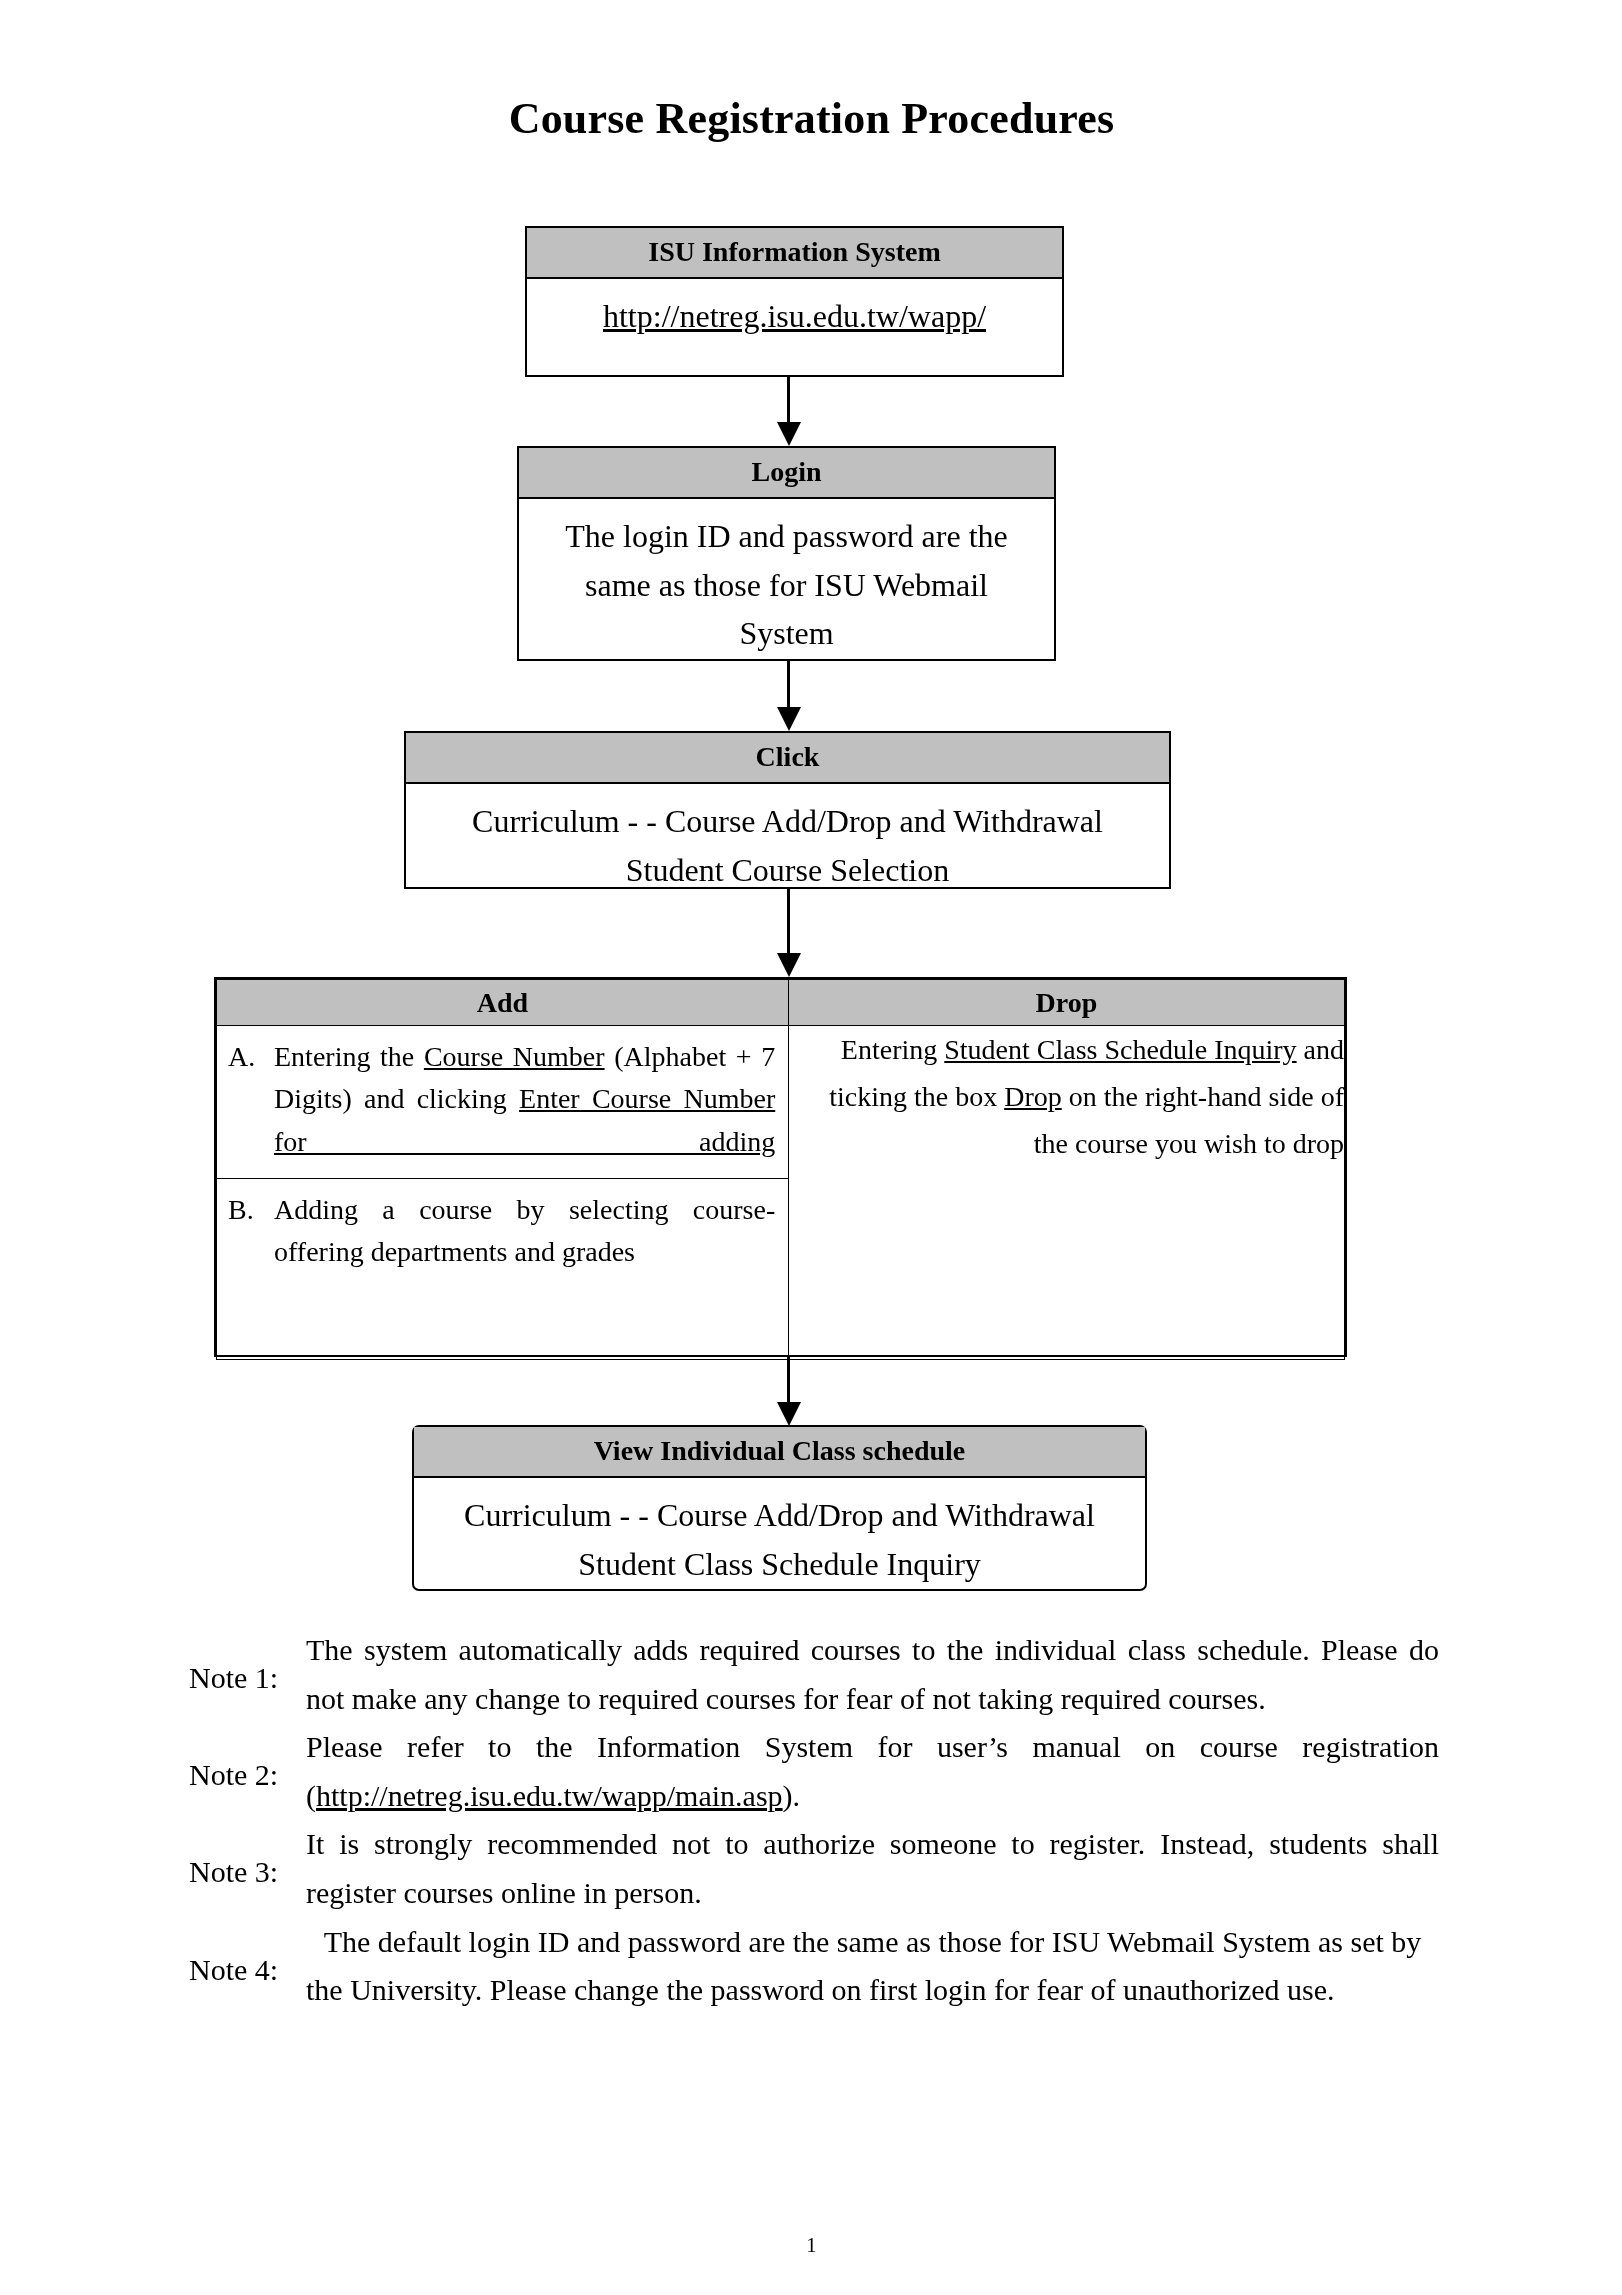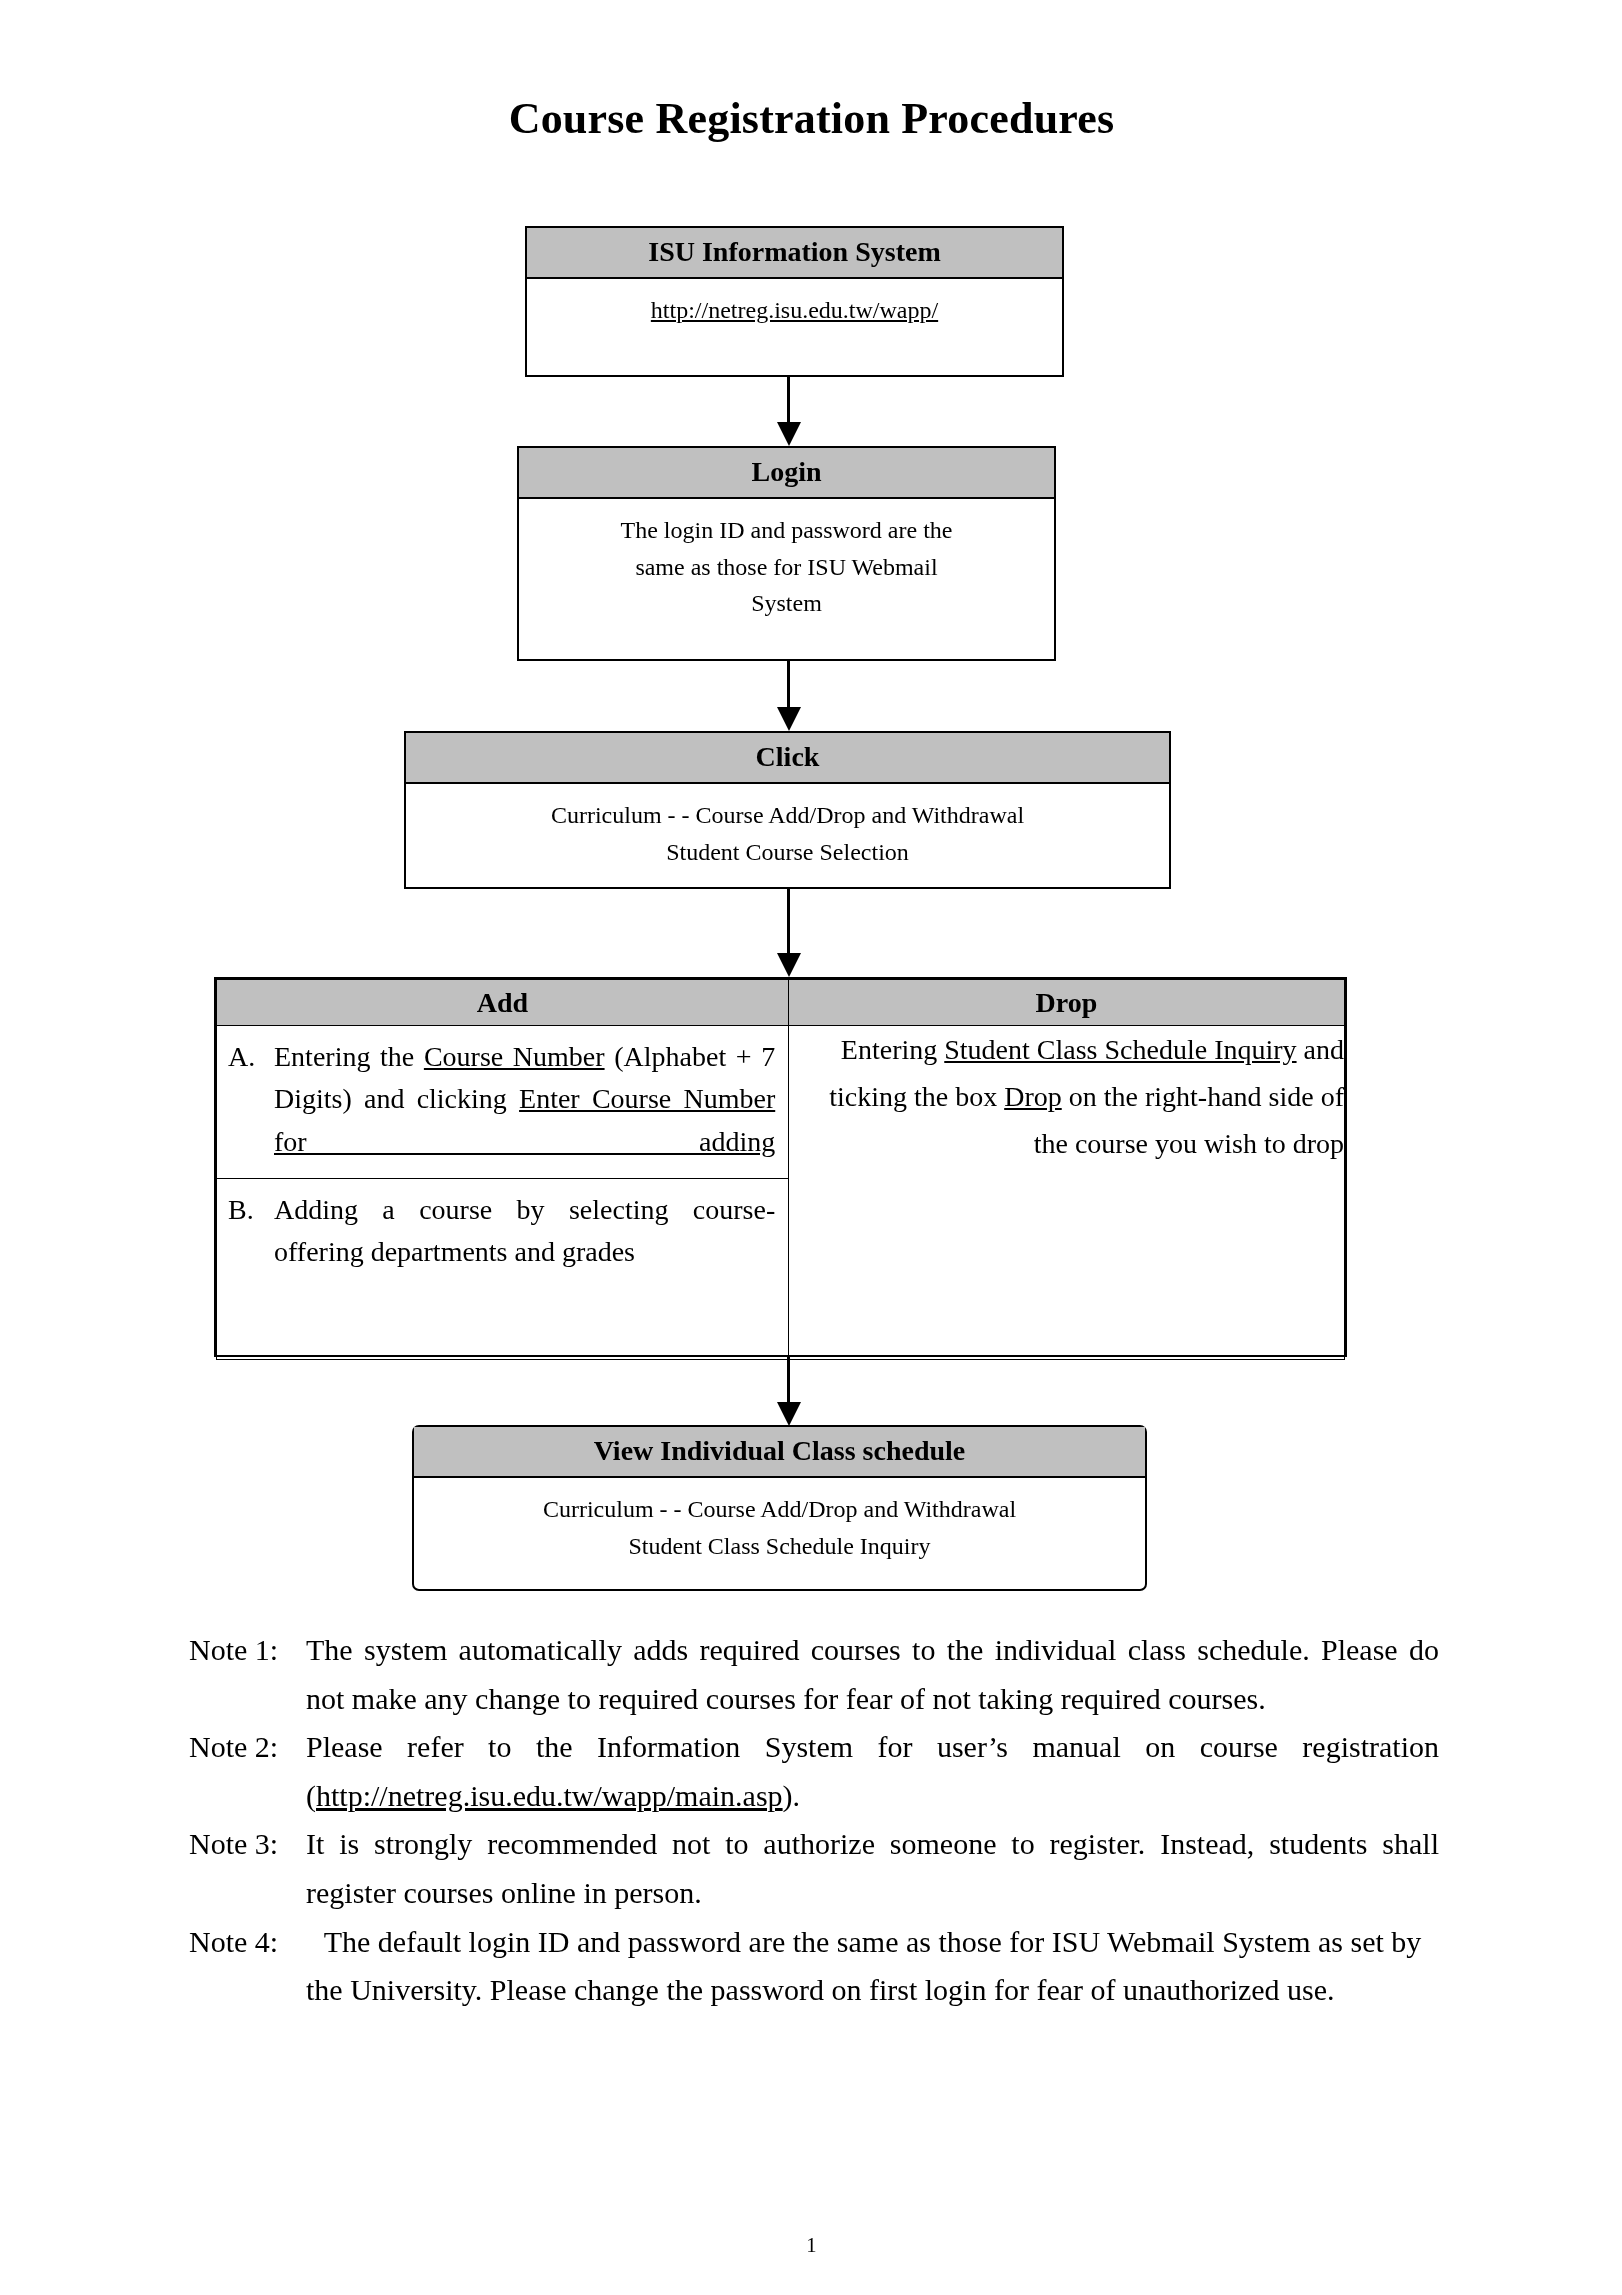--- a/index.html
+++ b/index.html
@@ -46,21 +46,21 @@
     border-bottom: 2.4px solid #000000;
     text-align: center;
     font-weight: bold;
     font-size: 28px;
     line-height: 1.0;
     padding: 10.3px 0 10.3px 0;
     box-sizing: border-box;
   }
   .flow-body {
     text-align: center;
-    font-size: 24px;
+    font-size: 32px;
     line-height: 1.52;
     padding: 13.5px 11px 14.3px 11px;
     box-sizing: border-box;
   }
   .flow-body .ln { display: block; }
 
   
   #box-isu      { left: 517px;  top: 226px;  width: 539px;  height: 151px; margin-left: 8px; }
   #box-login    { left: 517px;  top: 446px;  width: 539px;  height: 215px; }
   #box-click    { left: 404px;  top: 731px;  width: 767px;  height: 158px; }
@@ -170,20 +170,21 @@
     line-height: 1.62;
   }
   .note-row {
     display: flex;
     align-items: flex-start;
     margin-bottom: 0px;
   }
   .note-label {
     flex: 0 0 117px;
     white-space: pre;
+    margin-top: 28px;
   }
   .note-text {
     flex: 1 1 auto;
     text-align: justify;
     text-align-last: left;
   }
   .note-text.plain { text-align: center; }
 
   
   #page-number {

